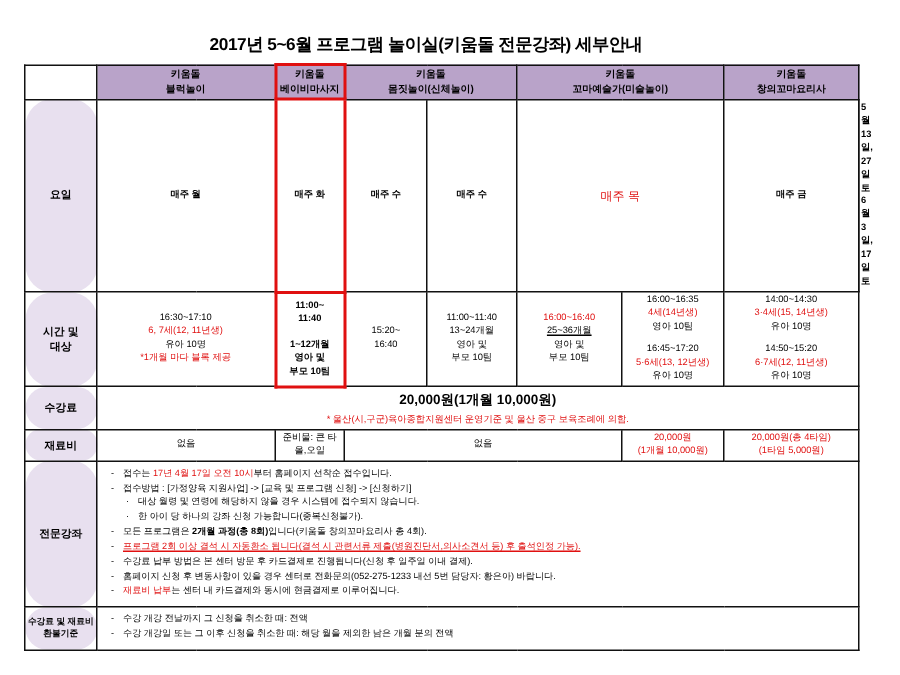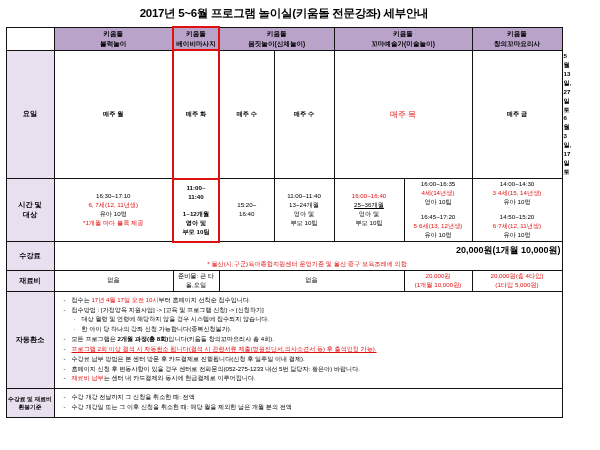--- a/index.html
+++ b/index.html
@@ -4,21 +4,21 @@
 <style>
   html,body{margin:0;padding:0;}
   body{
     width:600px;height:450px;
     background:#ffffff;
     font-family:"Liberation Sans", sans-serif;
     font-size:6.2px;
     color:#000;
     overflow:hidden;
   }
-  .page{width:568px;height:450px;position:relative;padding:0;box-sizing:border-box;}
+  .page{width:568px;height:450px;position:relative;padding:16px;box-sizing:border-box;}
   .title{
     text-align:center;
     font-weight:bold;
     font-size:11.5px;
     letter-spacing:-0.3px;
     padding:6px 0 5px 0;
   }
   table.main{
     border-collapse:collapse;
     width:556px;
@@ -26,29 +26,29 @@
     table-layout:fixed;
   }
   table.main td{
     border:1px solid #111;
     text-align:center;
     vertical-align:middle;
     padding:1px 1px;
     line-height:1.45;
   }
   .hdr-purple{background:#b9a3c9;font-weight:bold;font-size:6.6px;}
-  .lbl{background:#e8e0ef;font-weight:bold;font-size:7.2px;}
+  .lbl{background:#e8e0ef;font-weight:bold;font-size:7.2px;border-radius:18px;}
   .red{color:#e01010;}
   .redb{color:#e01010;font-weight:normal;}
   .bold{font-weight:bold;}
   .boxred{
     border:2px solid #e01010 !important;
   }
   .cell-pad{padding:3px 2px;}
-  .fee{font-size:9px;font-weight:bold;text-align:right;}
+  .fee{font-size:9px;font-weight:bold;}
   .notes{
     text-align:left !important;
     padding:4px 6px 4px 8px !important;
     line-height:1.62;
     font-size:6.1px;
   }
   .notes ul{margin:0;padding:0;list-style:none;}
   .notes li{margin:0 0 1px 0;padding-left:9px;position:relative;}
   .notes li:before{content:"-";position:absolute;left:1px;top:0;}
   .notes li.sub2{padding-left:19px;}
@@ -192,21 +192,21 @@
       <td colspan="3">없음</td>
       <td class="redb">
         20,000원<br>(1개월 10,000원)
       </td>
       <td class="redb">
         20,000원(총 4타임)<br>(1타임 5,000원)
       </td>
     </tr>
 
     <tr>
-      <td class="lbl">자동환소</td>
+      <td class="lbl">전문강좌</td>
       <td colspan="8" class="notes">
         <ul>
           <li>접수는 <b class="redb">17년 4월 17일 오전 10시</b>부터 홈페이지 선착순 접수입니다.</li>
           <li>접수방법 : [가정양육 지원사업] -&gt; [교육 및 프로그램 신청] -&gt; [신청하기]</li>
           <li class="sub2">대상 월령 및 연령에 해당하지 않을 경우 시스템에 접수되지 않습니다.</li>
           <li class="sub2">한 아이 당 하나의 강좌 신청 가능합니다(중복신청불가).</li>
           <li>모든 프로그램은 <b>2개월 과정(총 8회)</b>입니다(키움돌 창의꼬마요리사 총 4회).</li>
           <li><b class="redb"><u>프로그램 2회 이상 결석 시 자동환소 됩니다(결석 시 관련서류 제출(병원진단서,의사소견서 등) 후 출석인정 가능).</u></b></li>
           <li>수강료 납부 방법은 본 센터 방문 후 카드결제로 진행됩니다(신청 후 일주일 이내 결제).</li>
           <li>홈페이지 신청 후 변동사항이 있을 경우 센터로 전화문의(052-275-1233 내선 5번 담당자: 황은아) 바랍니다.</li>

